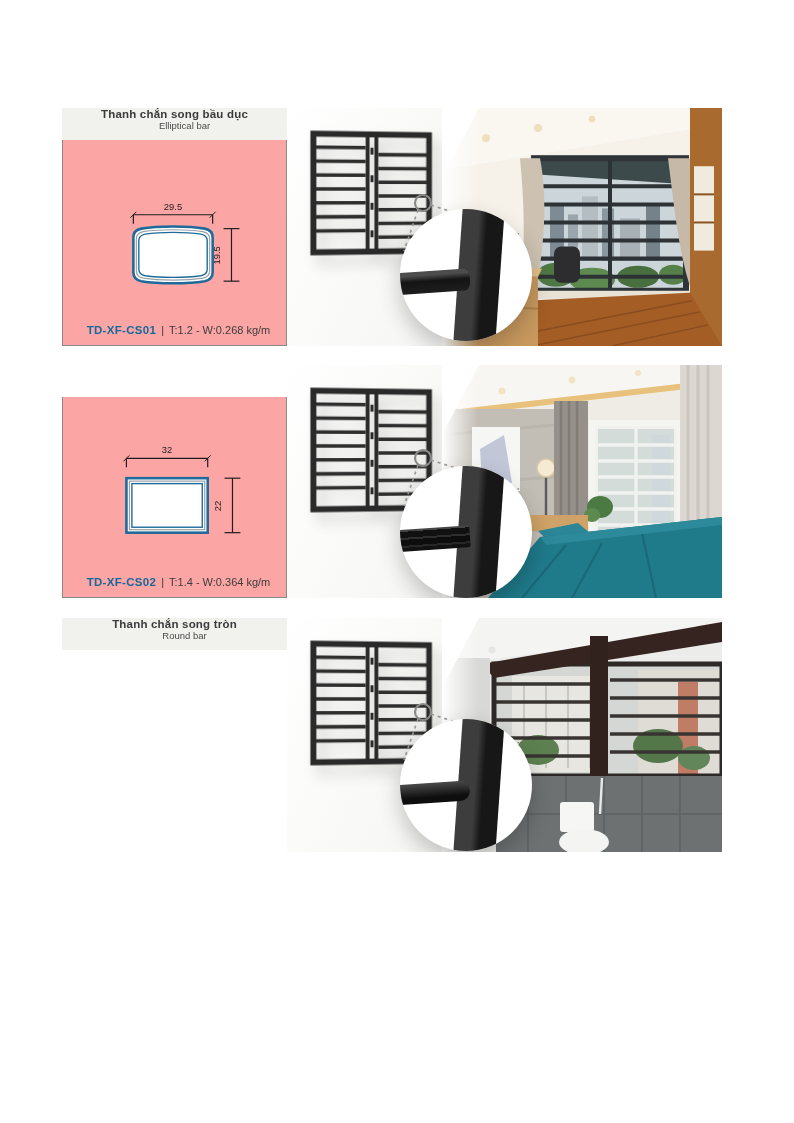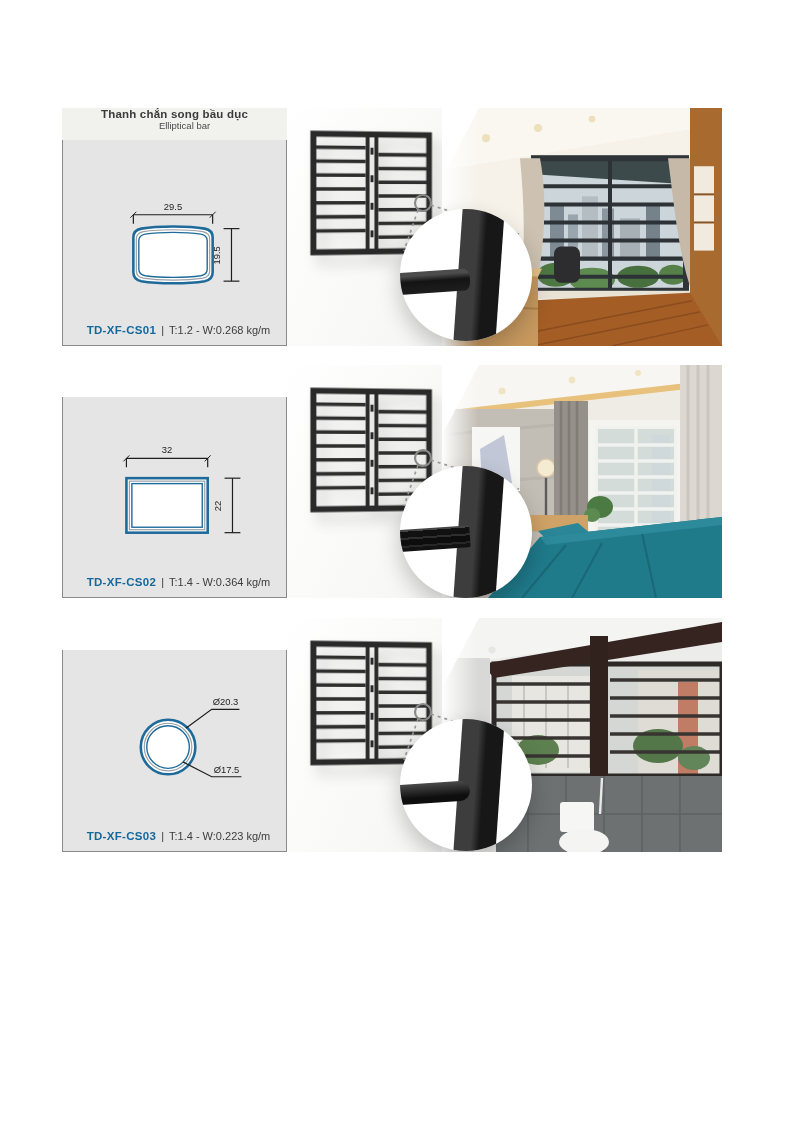--- a/index.html
+++ b/index.html
@@ -16,21 +16,21 @@
   
   .left-col{position:absolute;left:0;top:0;width:225px;height:100%;}
   .panel-header{
     height:32px;background:#f1f1ee;display:flex;flex-direction:column;
     align-items:center;justify-content:flex-start;line-height:1.15;
   }
   .title-vi{font-size:11.5px;font-weight:600;color:#3b3b3b;letter-spacing:.2px;}
   .title-en{font-size:9.5px;color:#4a4a4a;padding-left:20px;}
   .panel-body{
     position:absolute;left:0;top:32px;right:0;bottom:0;
-    border:1px solid #8a8a8a;border-top:none;background:#e5e5e5;
+    border:1px solid #8a8a8a;border-top:none;background:#fca5a5;
   }
   .drawing{position:absolute;left:0;top:0;width:100%;height:100%;}
   .code-row{
     position:absolute;left:0;right:0;bottom:9px;text-align:center;
     font-size:11px;color:#3c3c3c;white-space:nowrap;
   }
   .product-code{color:#16689c;font-weight:700;font-size:11.5px;letter-spacing:.3px;margin-left:8px;}
   .code-divider{margin:0 5px;color:#3c3c3c;}
 
   
@@ -311,33 +311,23 @@
     </svg>
     <div class="magnifier">
       <div class="mag-post"></div>
       <div class="mag-bar rect"></div>
     </div>
   </div>
 </div>
 
 <div class="section" id="section-3">
   <div class="left-col">
-    <div class="panel-body">
-      <svg class="drawing" viewBox="0 0 225 201">
-        <circle cx="106" cy="97" r="27.5" fill="#ffffff" stroke="#1e6a9a" stroke-width="2.6"></circle>
-        <circle cx="106" cy="97" r="24" fill="none" stroke="#9aa0a6" stroke-width="1.2"></circle>
-        <circle cx="106" cy="97" r="21.5" fill="none" stroke="#1e6a9a" stroke-width="1.4"></circle>
-        <polyline points="124,78 150,59 178,59" fill="none" stroke="#1d1d1d" stroke-width="1.2"></polyline>
-        <text class="dim-text" x="164" y="55" text-anchor="middle">Ø20.3</text>
-        <polyline points="121,112 150,127 180,127" fill="none" stroke="#1d1d1d" stroke-width="1.2"></polyline>
-        <text class="dim-text" x="165" y="123" text-anchor="middle">Ø17.5</text>
-      </svg>
-      <div class="code-row">
-        <span class="product-code">TD-XF-CS03</span><span class="code-divider">|</span><span>T:1.4 - W:0.223 kg/m</span>
-      </div>
+    <div class="panel-header">
+      <div class="title-vi">Thanh chắn song tròn</div>
+      <div class="title-en">Round bar</div>
     </div>
   </div>
 
   <div class="right-col">
     <svg class="grille" viewBox="0 0 126 126">
         <use href="#grille-sym"></use>
       </svg>
     <div class="photo">
       <svg viewBox="0 0 280 234" preserveAspectRatio="none">
         <rect width="280" height="234" fill="#ececeb"></rect>

